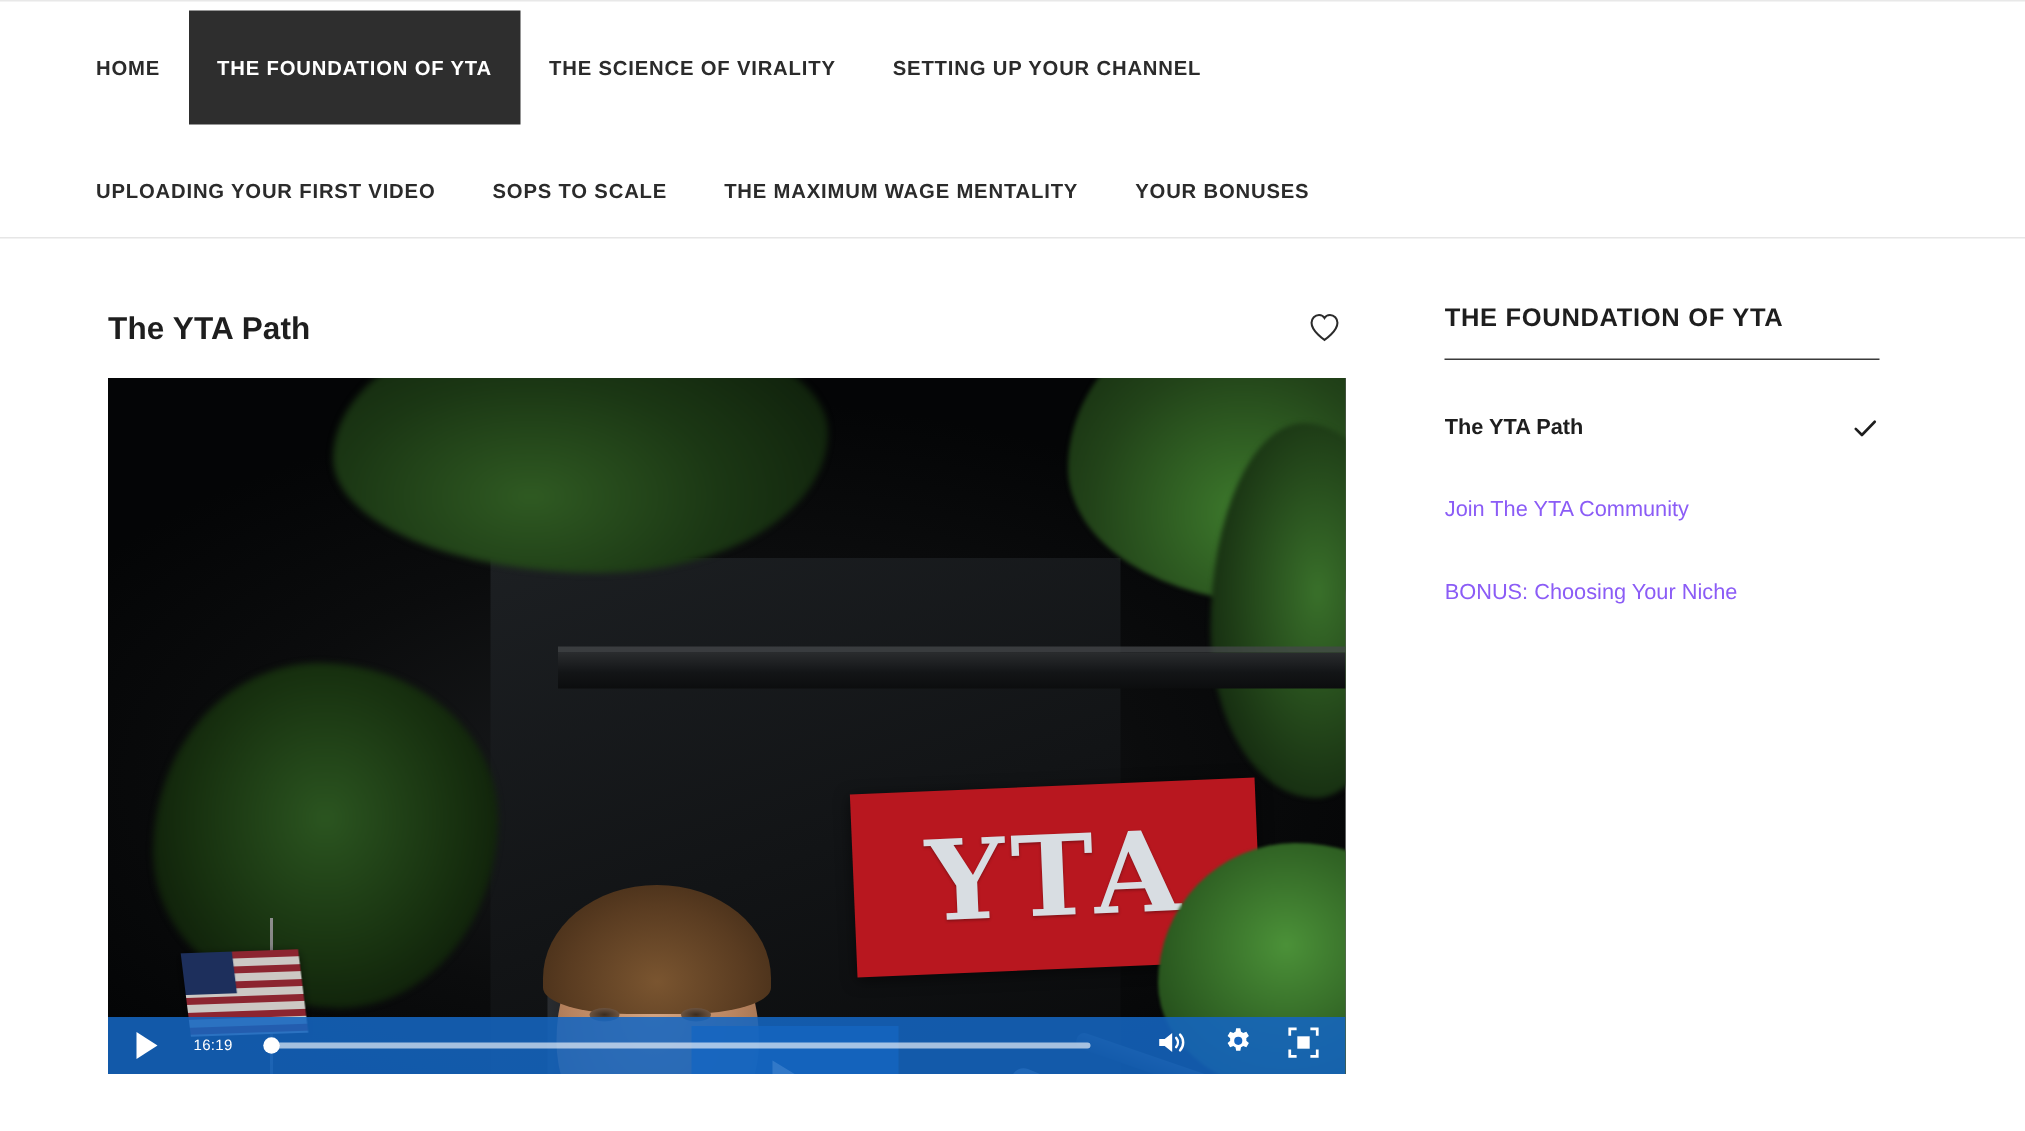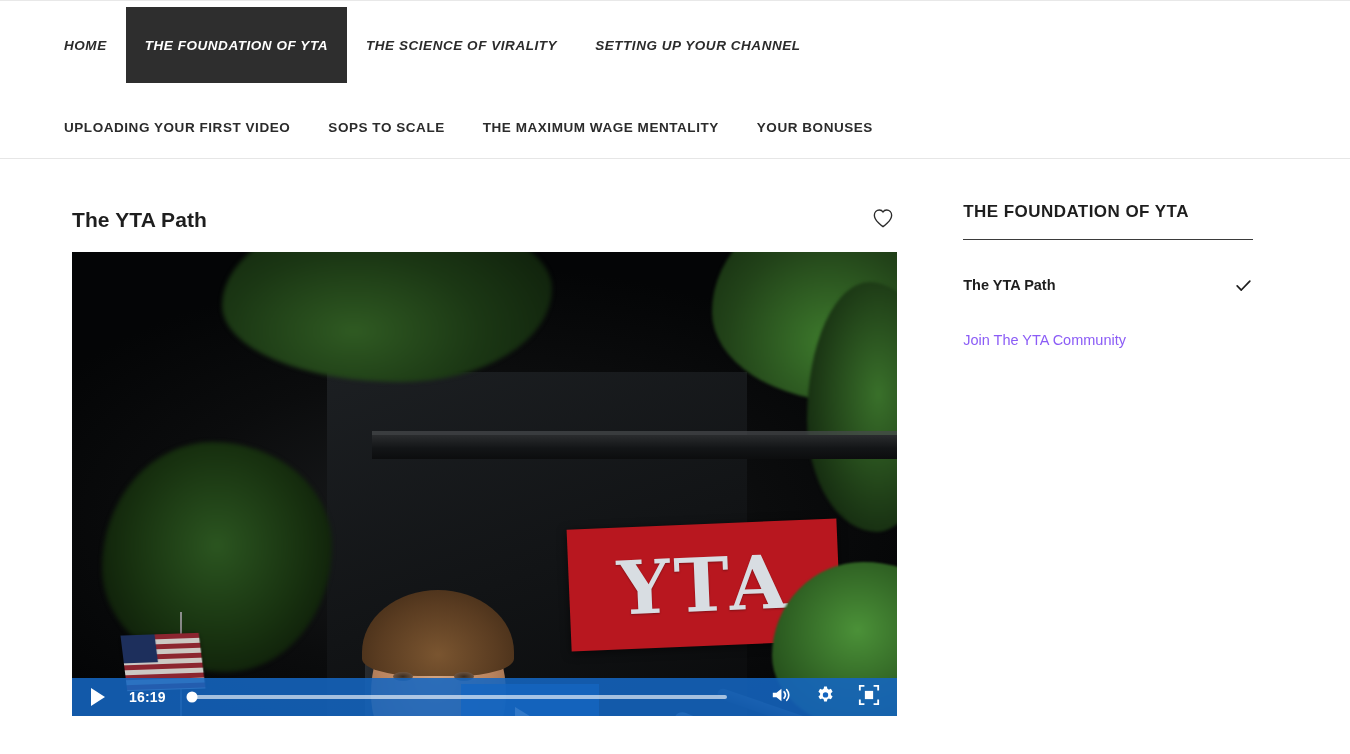--- a/index.html
+++ b/index.html
@@ -19,21 +19,21 @@
     height: 159px;
     background: #ffffff;
     border-top: 1px solid #e8e8e8;
     border-bottom: 1px solid #e6e6e6;
   }
   .nav-row {
     display: flex;
     align-items: stretch;
     padding-left: 45px;
   }
-  #nav-row-1 { height: 76px; margin-top: 6px; font-style: italic; }
+  #nav-row-1 { height: 76px; margin-top: 6px; }
   #nav-row-2 { height: 52px; margin-top: 18px; align-items: center; }
 
   .nav-item {
     display: flex;
     align-items: center;
     justify-content: center;
     font-size: 13.5px;
     font-weight: bold;
     letter-spacing: 0.55px;
     color: #2b2b2b;
@@ -251,22 +251,22 @@
     cursor: pointer; flex: none;
   }
   #play-button-triangle {
     width:0;height:0;
     border-left: 14px solid #ffffff;
     border-top: 9px solid transparent;
     border-bottom: 9px solid transparent;
   }
   #time-display {
     color: #ffffff;
-    font-size: 14px;
-    font-weight: 700;
+    font-size: 10px;
+    font-weight: 400;
     margin-left: 18px;
     flex: none;
     letter-spacing: .2px;
   }
   #progress-track {
     position: relative;
     flex: 1 1 auto;
     height: 4px;
     background: rgba(255,255,255,0.62);
     margin: 0 24px 0 26px;
@@ -450,16 +450,20 @@
             <div class="lesson-check">
               <svg width="19" height="19" viewBox="0 0 24 24" fill="none" stroke="#1e1e1e" stroke-width="2.2" stroke-linecap="round" stroke-linejoin="round">
                 <path d="M4 12.5l5.2 5.2L20 6.5"></path>
               </svg>
             </div>
           </div>
           <div class="sidebar-lesson">
             <div class="label">Join The YTA Community</div>
             <div class="lesson-check"></div>
           </div>
+          <div class="sidebar-lesson">
+            <div class="label">BONUS: Choosing Your Niche</div>
+            <div class="lesson-check"></div>
+          </div>
         </div>
     </div>
   </div>
 </div>
 
 </body></html>

